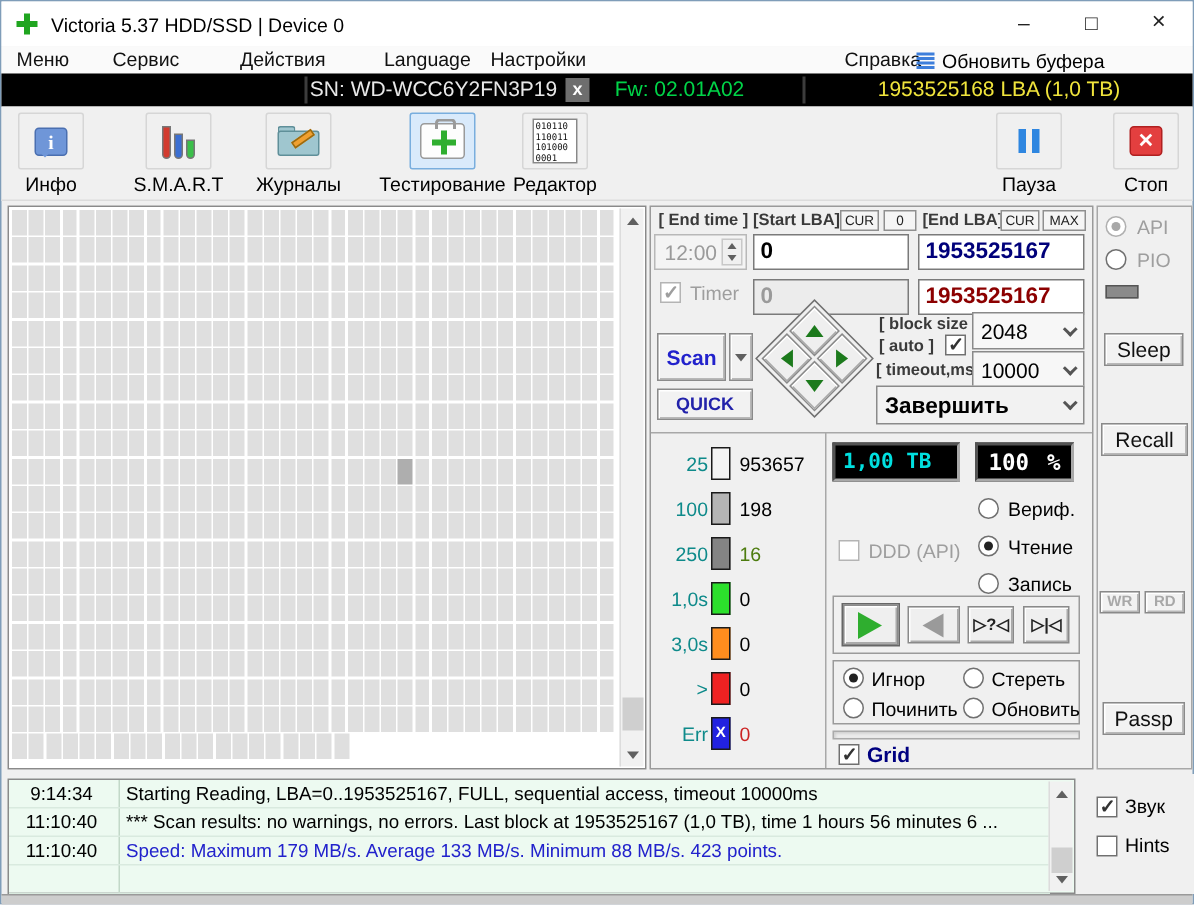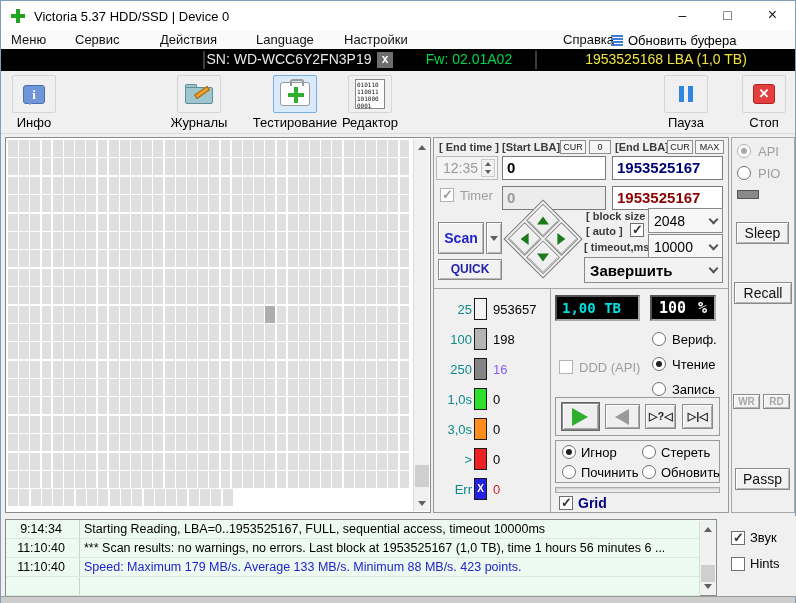--- a/index.html
+++ b/index.html
@@ -149,48 +149,58 @@
       <div class="wbtn">□</div>
       <div class="wbtn" style="font-size:16px;">×</div>
     </div>
   </div>
 
   <div id="menubar">
     <span class="menu-item" style="left:6px">Меню</span>
     <span class="menu-item" style="left:70px">Сервис</span>
     <span class="menu-item" style="left:155px">Действия</span>
     <span class="menu-item" style="left:251px">Language</span>
-    <span class="menu-item" style="left:339px">Настройки</span>
+    <span class="menu-item" style="left:322px">Настройки</span>
     <span class="menu-item" style="left:558px">Справка</span>
     <span id="buffer-item">
       <span id="buffer-icon">
           <i></i>
           <i></i>
           <i></i>
           <i></i>
         </span>
       <span>Обновить буфера</span>
     </span>
   </div>
 
   <div id="devicebar">
     <span class="dsep" style="left:202px"></span>
     <span class="dseg" style="left: 204px; width: 168px; color: rgb(232, 232, 232);">SN: WD-WCC6Y2FN3P19</span>
     <span id="dev-x">x</span>
-    <span class="dseg" style="left: 400px; width: 136px; color: rgb(0, 212, 72);">Fw: 02.01A02</span>
+    <span class="dseg" style="left: 384px; width: 136px; color: rgb(0, 212, 72);">Fw: 02.01A02</span>
     <span class="dsep" style="left:534px"></span>
     <span class="dseg" style="left: 536px; width: 258px; color: rgb(240, 228, 60);">1953525168 LBA (1,0 TB)</span>
   </div>
 
   <div id="toolbar">
     <div class="tool" style="left:8px;width:50px">
       <div class="ibox">
           <div class="ic-info">i</div>
         </div>
       <div class="tlabel">Инфо</div>
+    </div>
+    <div class="tool" style="left:86px;width:64px">
+      <div class="ibox">
+          <div class="ic-smart">
+            <i class="t1"></i>
+            <i class="t2"></i>
+            <i class="t3"></i>
+          </div>
+        </div>
+      <div class="tlabel">S.M.A.R.T</div>
     </div>
     <div class="tool" style="left:164px;width:68px">
       <div class="ibox">
           <div class="ic-folder">
             <i class="tab"></i>
             <i class="body"></i>
             <i class="pencil"></i>
           </div>
         </div>
       <div class="tlabel">Журналы</div>
@@ -989,21 +999,21 @@
 
     <span class="blabel" style="left:5px;top:3px">[ End time ]</span>
     <span class="blabel" style="left:68px;top:3px">[Start LBA]</span>
     <span class="minibtn" style="left:126px;top:2px;width:26px">CUR</span>
     <span class="minibtn" style="left:155px;top:2px;width:22px">0</span>
     <span class="blabel" style="left:181px;top:3px">[End LBA]</span>
     <span class="minibtn" style="left:233px;top:2px;width:26px">CUR</span>
     <span class="minibtn" style="left:261px;top:2px;width:29px">MAX</span>
 
     <div class="spin">
-      <span>12:35</span>
+      <span>12:00</span>
       <span class="arrows">
           <i class="tri-up"></i>
           <i class="tri-down"></i>
         </span>
     </div>
     <div class="field" style="left: 68px; top: 18px; width: 104px; color: rgb(0, 0, 0);">0</div>
     <div class="field" style="left: 178px; top: 18px; width: 111px; color: rgb(0, 0, 122);">1953525167</div>
 
     <span class="cb checked dis" style="position:absolute;left:6px;top:50px"></span>
     <span class="rlabel dis" style="position:absolute;left:26px;top:50px">Timer</span>
@@ -1058,21 +1068,21 @@
           <span class="stat-val" style="color: rgb(0, 0, 0);">953657</span>
         </div>
         <div class="stat-row" style="top: 186px;">
           <span class="stat-label">100</span>
           <span class="stat-block" style="background: rgb(180, 180, 180);"></span>
           <span class="stat-val" style="color: rgb(0, 0, 0);">198</span>
         </div>
         <div class="stat-row" style="top: 216px;">
           <span class="stat-label">250</span>
           <span class="stat-block" style="background: rgb(132, 132, 132);"></span>
-          <span class="stat-val" style="color: #8b5cf6;">16</span>
+          <span class="stat-val" style="color: #4d7c0f;">16</span>
         </div>
         <div class="stat-row" style="top: 246px;">
           <span class="stat-label">1,0s</span>
           <span class="stat-block" style="background: rgb(44, 224, 44);"></span>
           <span class="stat-val" style="color: rgb(0, 0, 0);">0</span>
         </div>
         <div class="stat-row" style="top: 276px;">
           <span class="stat-label">3,0s</span>
           <span class="stat-block" style="background: rgb(255, 141, 30);"></span>
           <span class="stat-val" style="color: rgb(0, 0, 0);">0</span>

